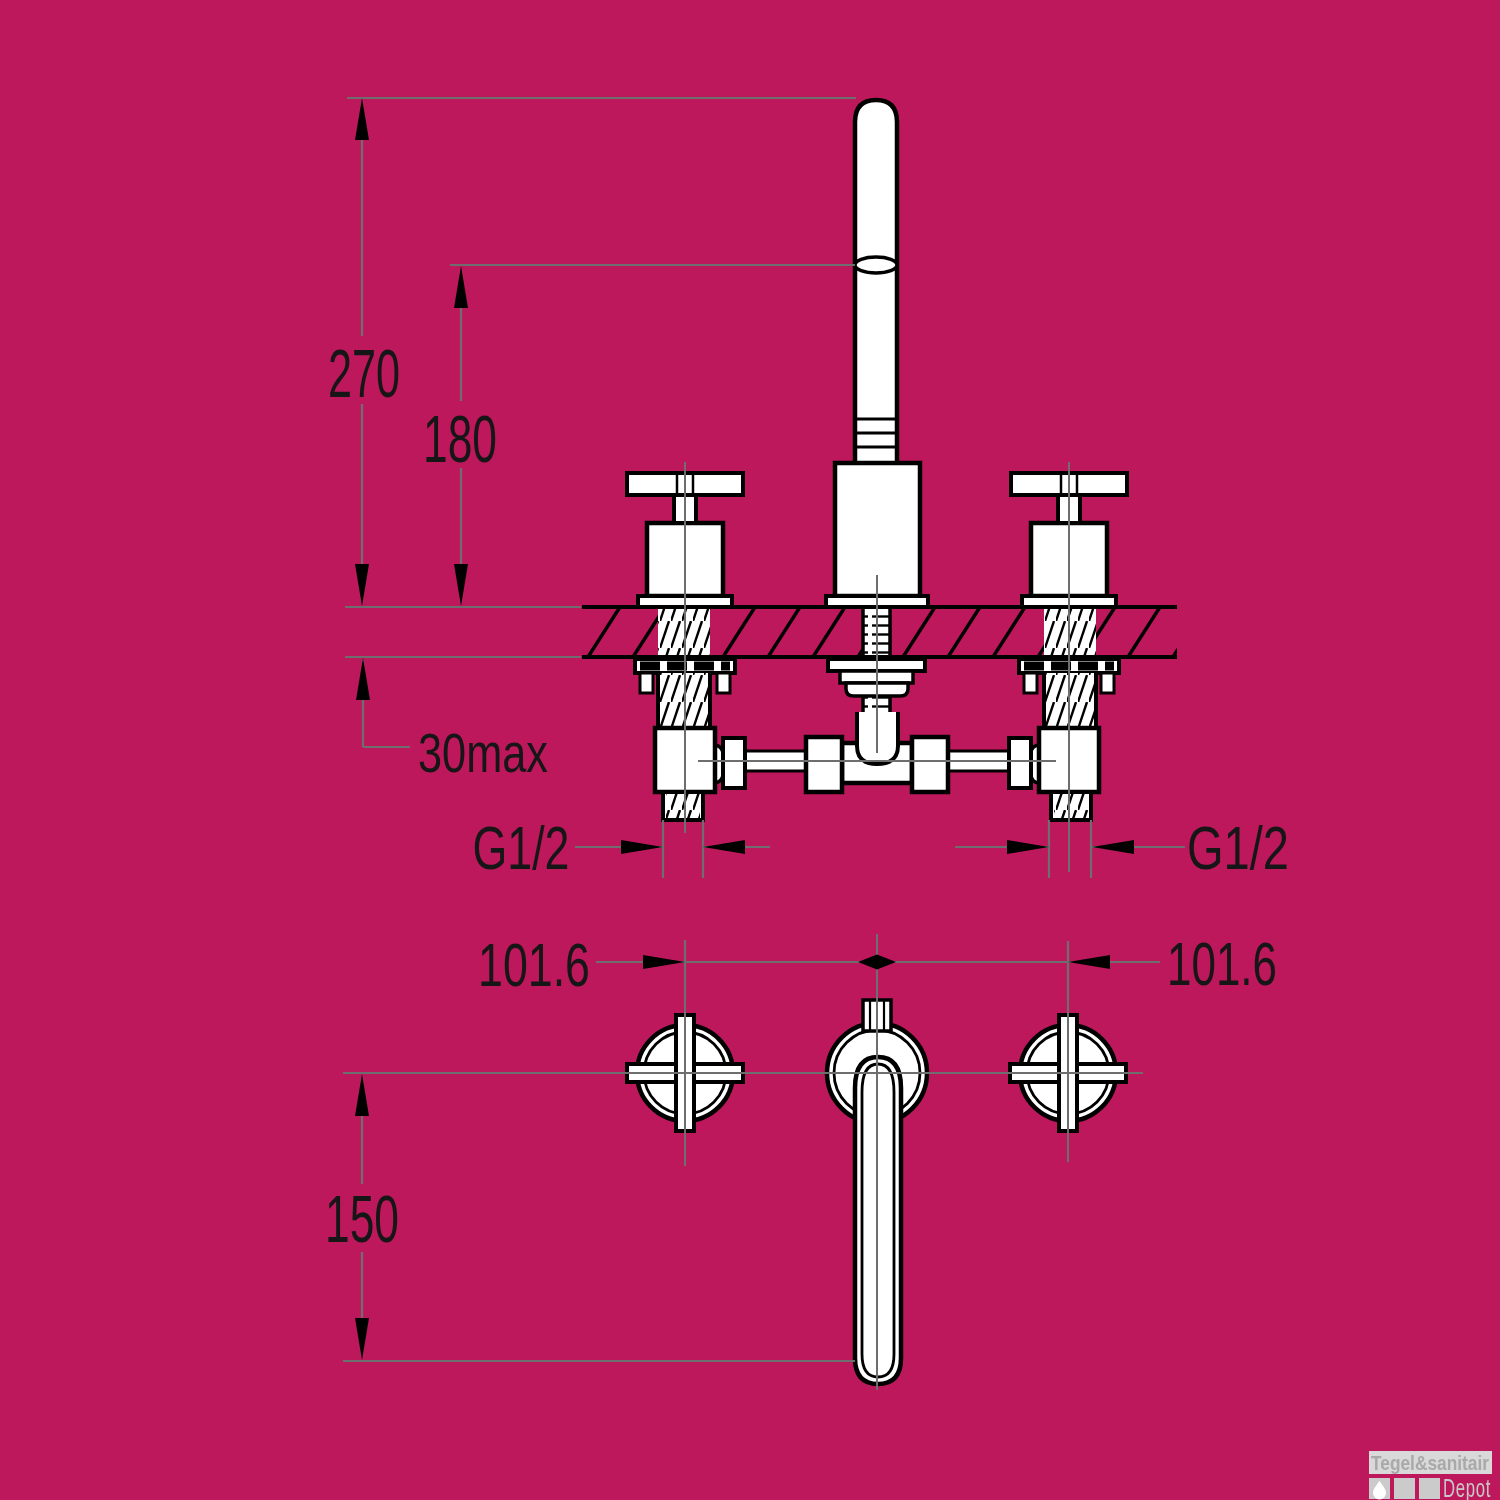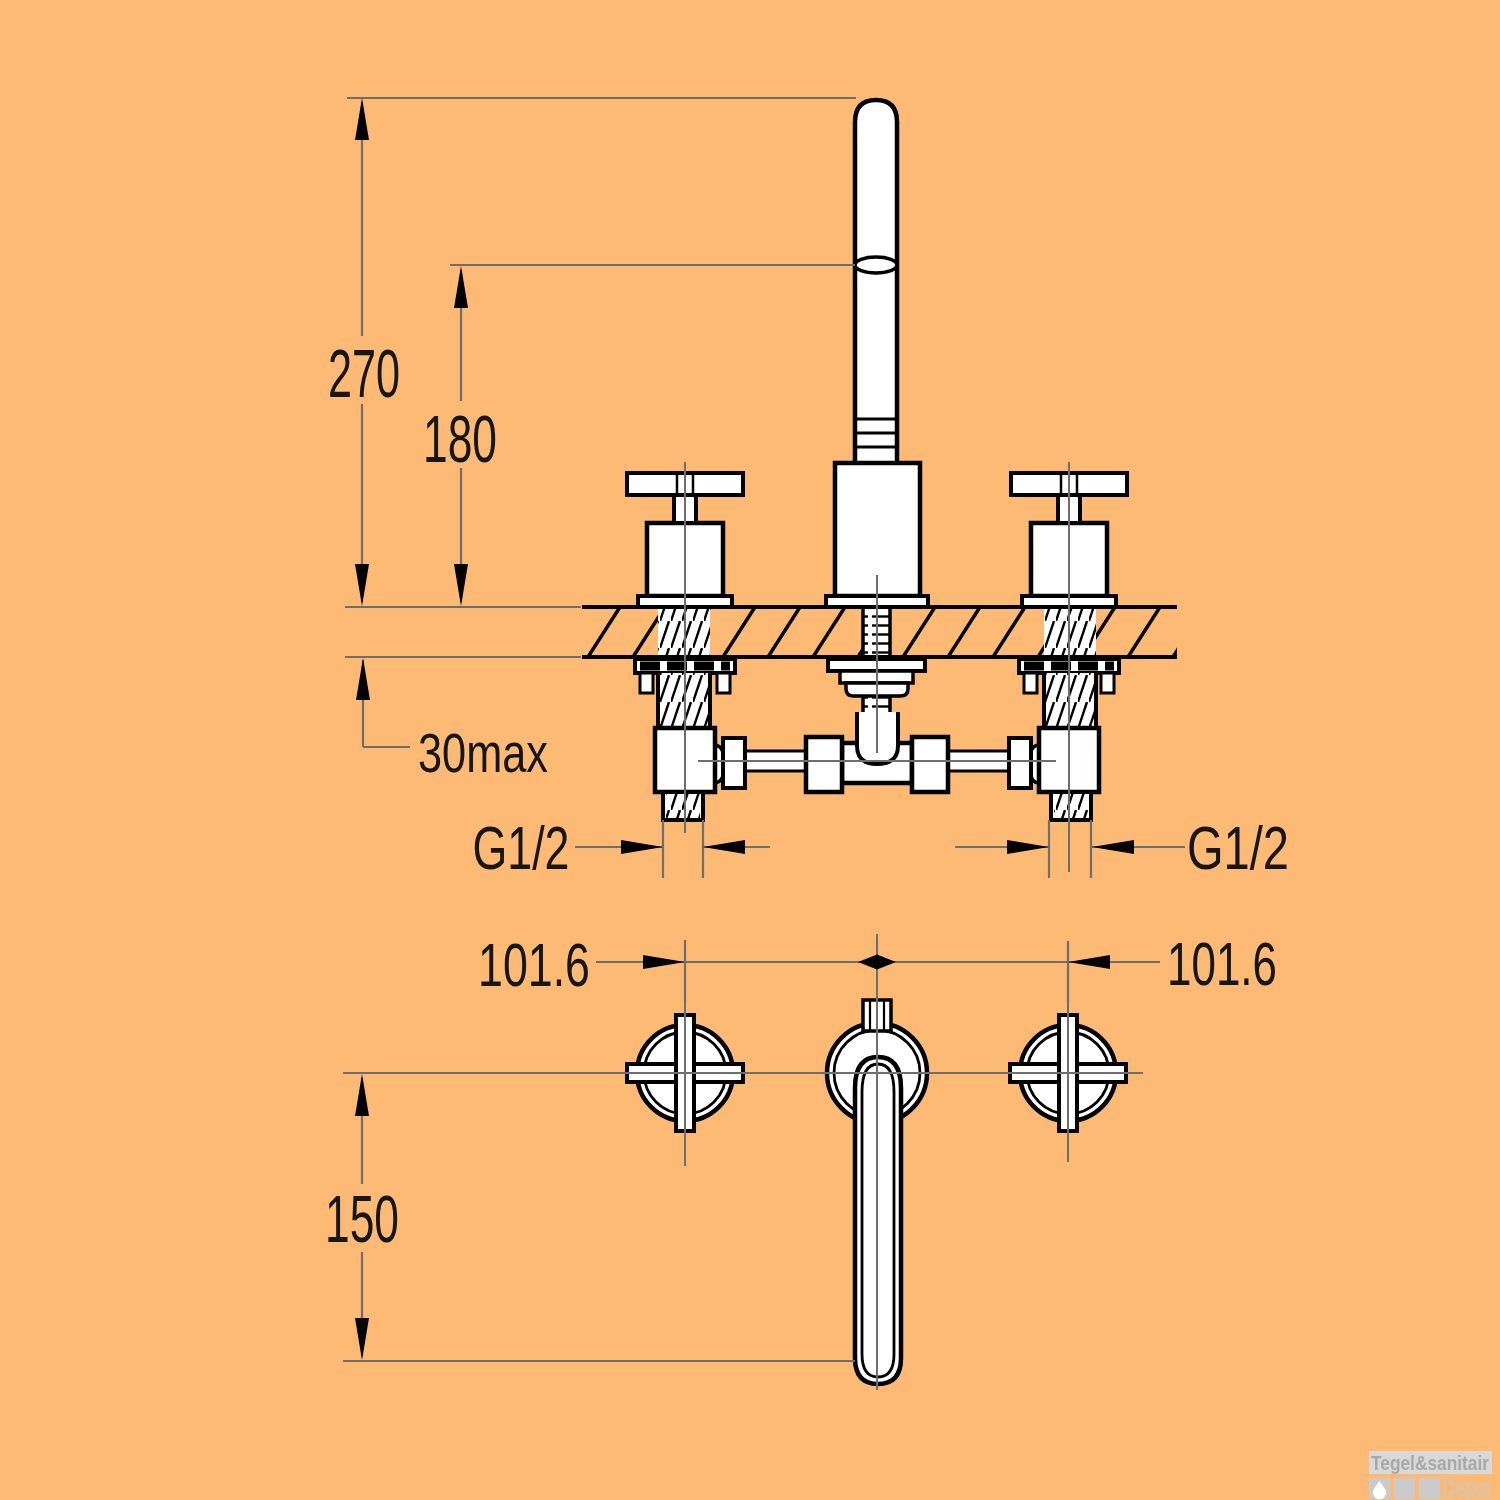--- a/index.html
+++ b/index.html
@@ -1,16 +1,16 @@
 <!DOCTYPE html>
 <html><head>
 <meta charset="utf-8">
 <style>
   html,body{margin:0;padding:0;background:#fff;}
-  .canvas{width:1500px;height:1500px;background:#fdba74;position:relative;overflow:hidden;}
+  .canvas{width:1500px;height:1500px;background:#be185d;position:relative;overflow:hidden;}
   svg{display:block;}
   text.dim{font-family:"Liberation Sans","DejaVu Sans",sans-serif;fill:#161616;}
   text.wm-brand{font-family:"Liberation Sans","DejaVu Sans",sans-serif;font-weight:bold;}
   text.wm-depot{font-family:"Liberation Sans","DejaVu Sans",sans-serif;letter-spacing:1px;}
 </style>
 </head>
 <body>
 
 <div class="canvas">
 <svg width="1500" height="1500" viewBox="0 0 1500 1500">

